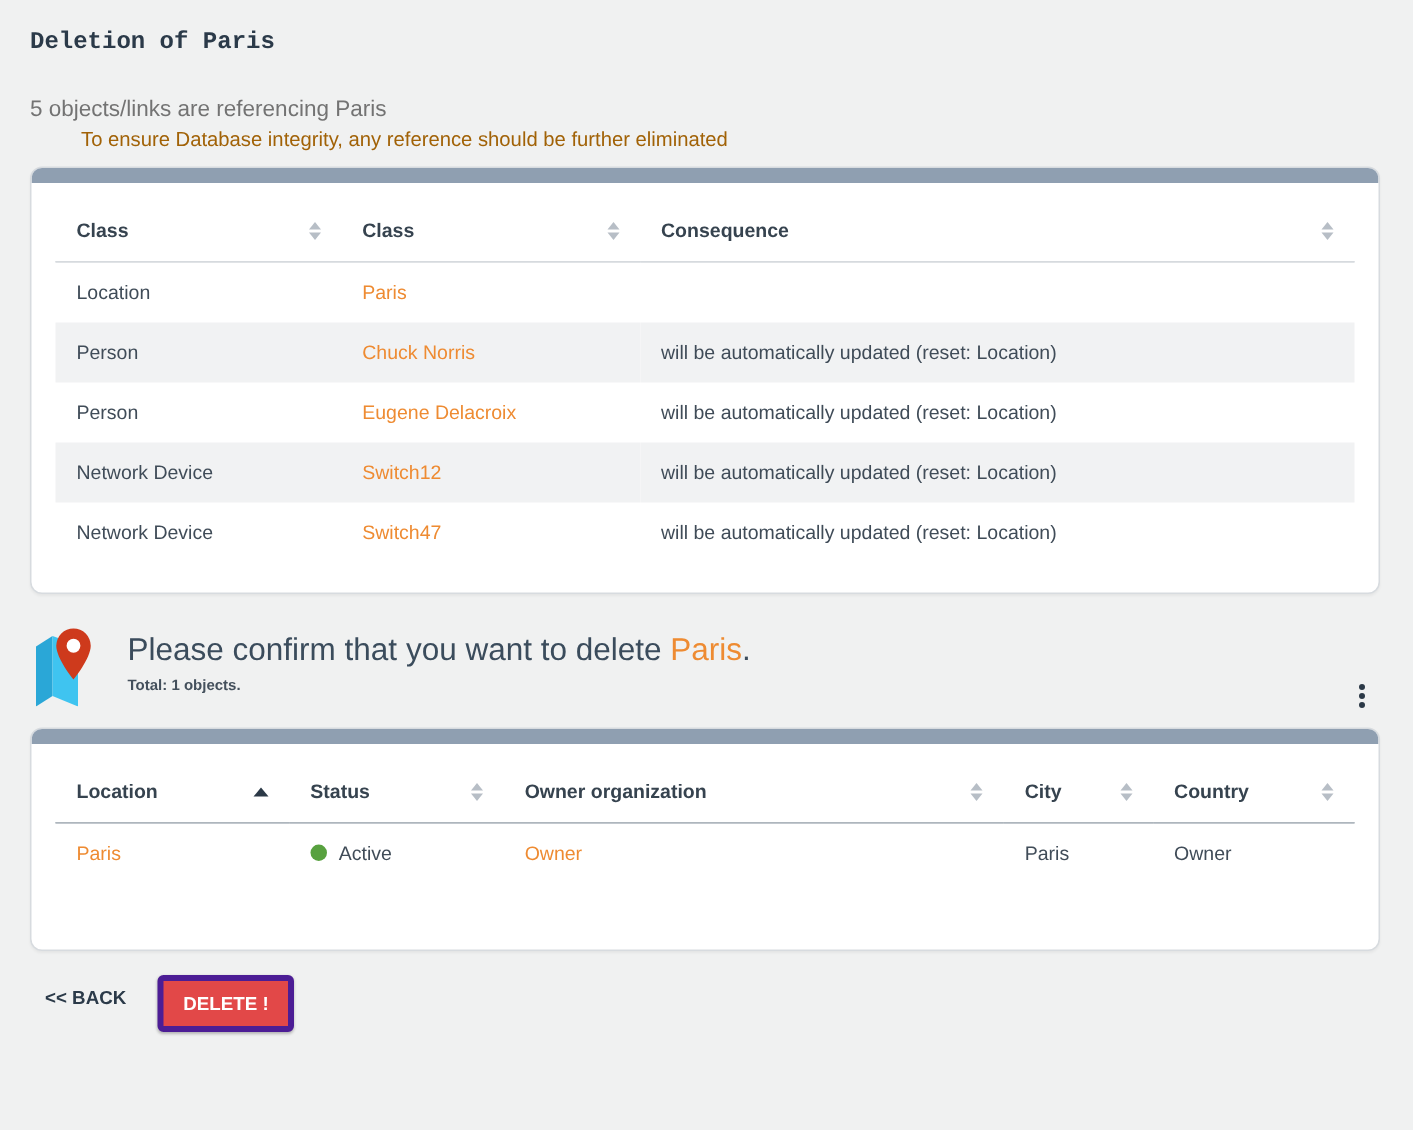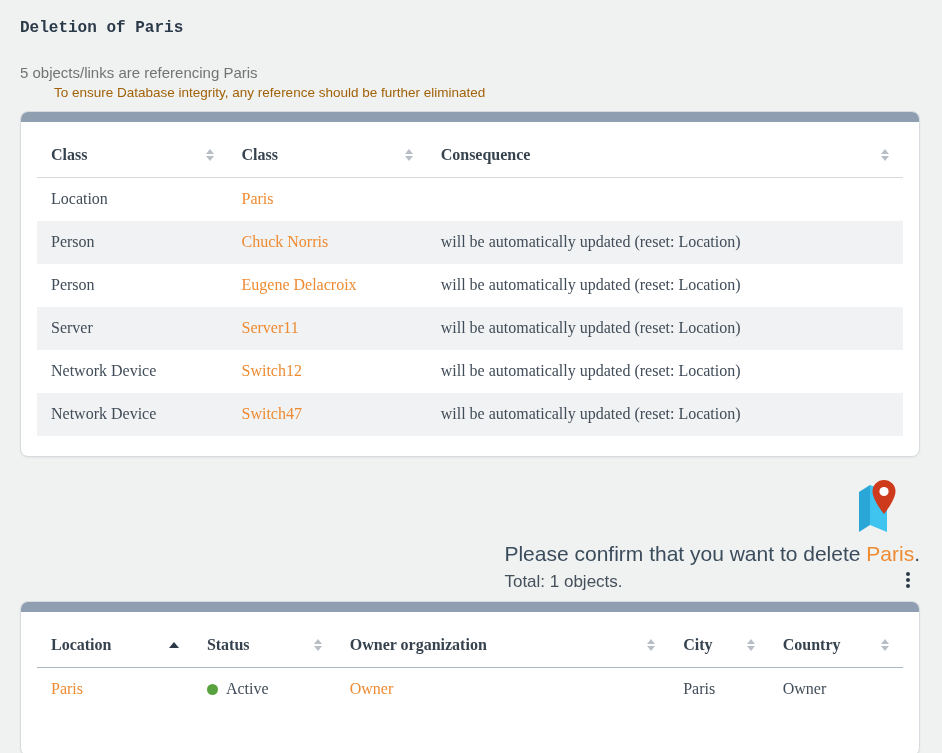--- a/index.html
+++ b/index.html
@@ -37,46 +37,46 @@
     overflow: hidden;
     box-shadow: 0 1px 2px rgba(0,0,0,0.05);
   }
   .panel-bar {
     height: 10px;
     background: #8f9fb1;
   }
   .panel-body { padding: 10px 16px 20px 16px; }
   .panel-body.tall-bottom { padding-bottom: 44px; }
 
-  table { width: 100%; border-collapse: collapse; font-size: 16px; color: #404c58; font-family: Liberation Serif, serif; }
+  table { width: 100%; border-collapse: collapse; font-size: 13px; color: #404c58; }
   th {
     text-align: left;
     font-weight: bold;
     color: #36434f;
     padding: 14px 14px 13px 14px;
     border-bottom: 1px solid #d6dade;
     cursor: pointer;
   }
   .panel-body.tall-bottom th { border-bottom: 1px solid #aeb6bd; }
   .th-inner { display: flex; align-items: center; justify-content: space-between; }
   td { padding: 12px 14px 13px 14px; }
   tbody tr:nth-child(even) { background: #f1f2f3; }
   .panel-body.tall-bottom tbody tr:nth-child(even) { background: #ffffff; }
   a.obj-link { color: #ee8b32; text-decoration: none; cursor: pointer; }
 
   .sort { display: inline-flex; flex-direction: column; gap: 2px; margin-left: 10px; }
   .tri-up   { width: 0; height: 0; border-left: 4px solid transparent; border-right: 4px solid transparent; border-bottom: 5px solid #b7bec6; }
   .tri-down { width: 0; height: 0; border-left: 4px solid transparent; border-right: 4px solid transparent; border-top: 5px solid #b7bec6; }
   .tri-up.dark { border-bottom-color: #2c3947; border-left-width: 5px; border-right-width: 5px; border-bottom-width: 6px; }
 
-  .confirm-row { position: relative; display: flex; align-items: flex-end; margin: 20px 0 9px 2px; flex-direction: column; }
+  .confirm-row { position: relative; display: flex; align-items: flex-start; margin: 20px 0 9px 2px; }
   .confirm-icon { flex: 0 0 auto; margin-right: 24px; margin-top: 2px; }
   .confirm-title { font-size: 21px; font-weight: normal; color: #3b4c5c; line-height: 1.25; margin-top: 5px; }
   .confirm-title .obj-name { color: #ee8b32; }
-  .confirm-total { font-size: 17px; color: #44505c; margin-top: 5px; }
+  .confirm-total { font-size: 10px; color: #44505c; margin-top: 5px; font-weight: bold; }
   .kebab { position: absolute; right: 8px; bottom: 2px; display: flex; flex-direction: column; gap: 2px; padding: 2px; cursor: pointer; }
   .kebab .dot { width: 4px; height: 4px; border-radius: 50%; background: #2b3947; }
 
   .status-dot { display: inline-block; width: 11px; height: 11px; border-radius: 50%; background: #58a13f; vertical-align: -1px; margin-right: 8px; }
 
   .footer { display: flex; align-items: flex-start; margin: 16px 0 0 6px; }
   .back-button {
     background: transparent;
     border: none;
     font-family: inherit;
@@ -158,25 +158,20 @@
           <td></td>
         </tr>
         <tr>
           <td>Person</td>
           <td><a class="obj-link">Chuck Norris</a></td>
           <td>will be automatically updated (reset: Location)</td>
         </tr>
         <tr>
           <td>Person</td>
           <td><a class="obj-link">Eugene Delacroix</a></td>
-          <td>will be automatically updated (reset: Location)</td>
-        </tr>
-        <tr>
-          <td>Server</td>
-          <td><a class="obj-link">Server11</a></td>
           <td>will be automatically updated (reset: Location)</td>
         </tr>
         <tr>
           <td>Network Device</td>
           <td><a class="obj-link">Switch12</a></td>
           <td>will be automatically updated (reset: Location)</td>
         </tr>
         <tr>
           <td>Network Device</td>
           <td><a class="obj-link">Switch47</a></td>

